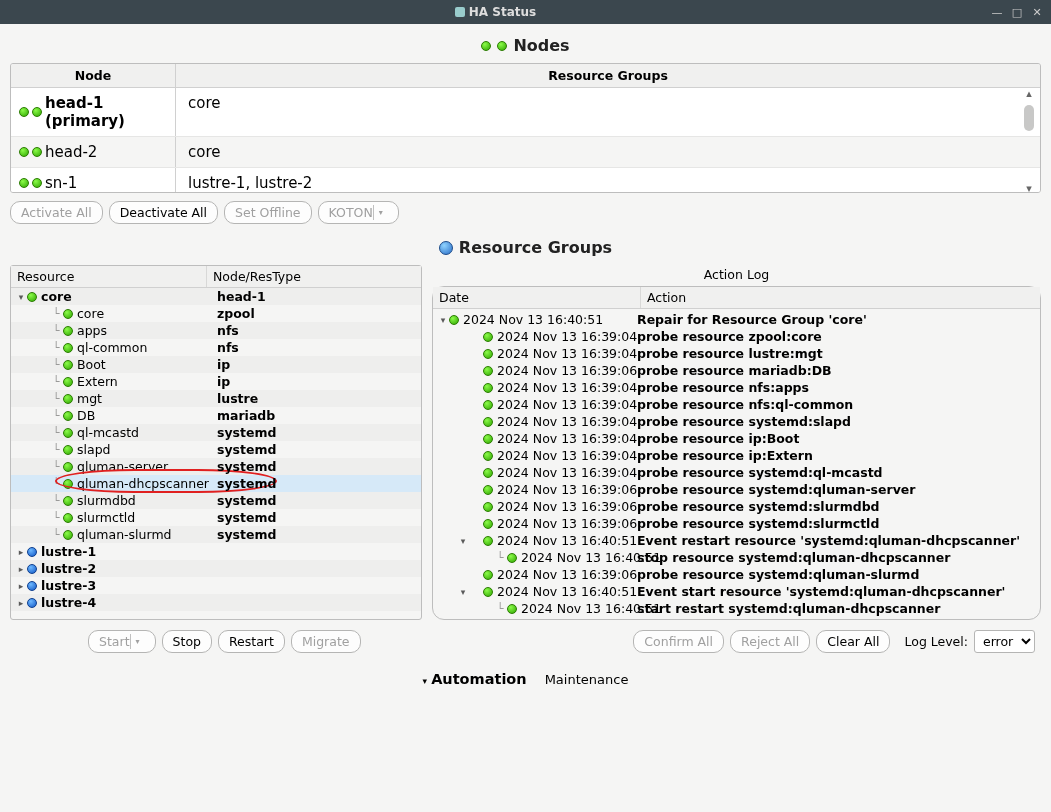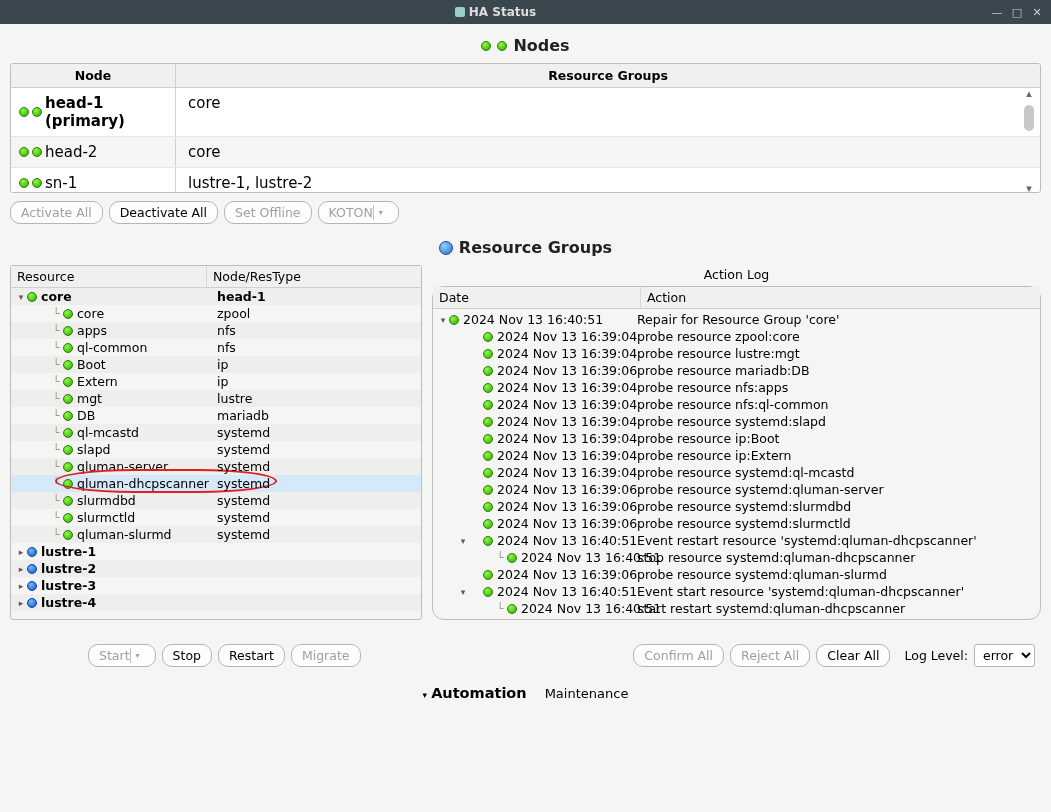--- a/index.html
+++ b/index.html
@@ -42,27 +42,27 @@
   .tc2 { flex:1;}
   .tc-date { width:208px; border-right:1px solid #d8d8d7;}
   .tc-act { flex:1;}
   .tree-body { flex:1; overflow:auto; font-size:12.5px; position:relative;}
   .trow { display:flex; align-items:center; height:17px; padding-right:4px;}
   .tree-body .trow:nth-child(even){background:#eeeeed;}
   .trow.sel { background:#d6e9f8 !important;}
   .ind { display:inline-block; flex-shrink:0;}
   .twisty { width:12px; display:inline-flex; justify-content:center; font-size:9px; color:#5a5a5a; cursor:pointer; flex-shrink:0;}
   .rlabel { flex:0 0 auto; padding-left:4px;}
-  .rtype { position:absolute;}
+  .rtype { position:absolute;font-weight:bold;}
   .rg-left .rtype { left:206px;}
   .log-body .rtype { left:204px;}
   .log-body { flex:1; overflow:auto; font-size:12.5px; position:relative; padding:2px 0;}
   .log-body .trow{height:17px;}
   .highlight-oval { position:absolute; border:2px solid #e02020; border-radius:50%/70%; pointer-events:none;}
-  .bottom-row { display:flex; justify-content:space-between; align-items:center; margin-top:24px;}
+  .bottom-row { display:flex; justify-content:space-between; align-items:center; margin-top:10px;}
   .bottom-row .group{display:flex; gap:6px; align-items:center;}
   .loglvl-lbl { font-size:12.5px; margin-left:8px;}
   select { font-size:12.5px; padding:2px 4px; border:1px solid #b5b5b4; border-radius:3px; background:#fff;}
   .auto-row { text-align:center; margin-top:18px; font-size:13px; display:flex; justify-content:center; gap:18px; align-items:center;}
   .auto-lbl { font-weight:bold; font-size:14.5px;}
   .auto-tw { font-size:9px; margin-right:4px;}
   .globe { width:14px;height:14px;border-radius:50%;background:radial-gradient(circle at 35% 30%,#8fd3ff,#2a6ec7);border:1px solid #1a4a8a;display:inline-block;}
   .tree-line{color:#9a9a99;font-size:11px;display:inline-block;width:14px;text-align:center;flex-shrink:0;}
 </style>
 </head>

